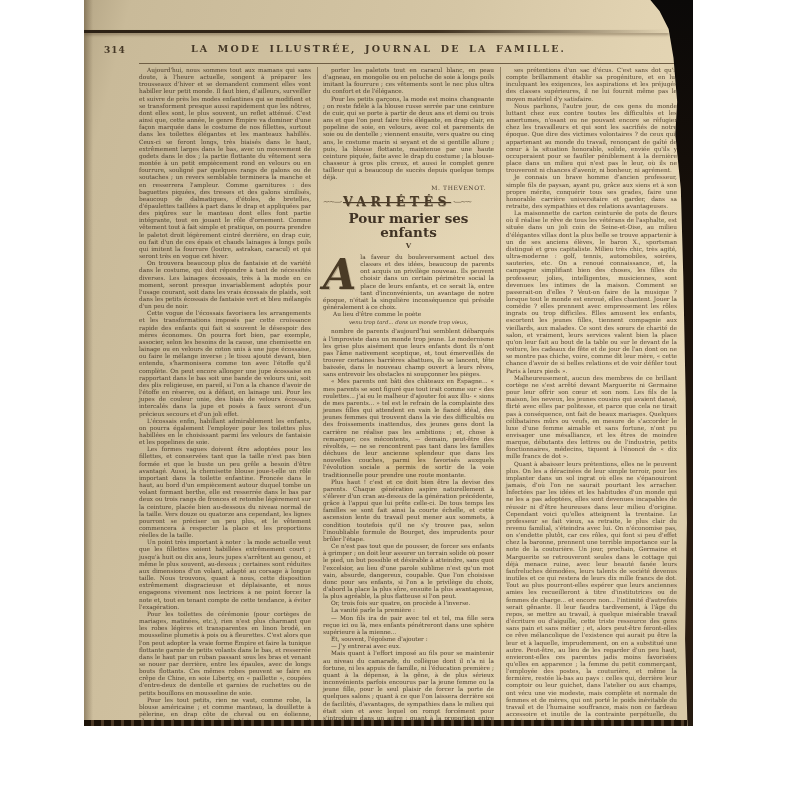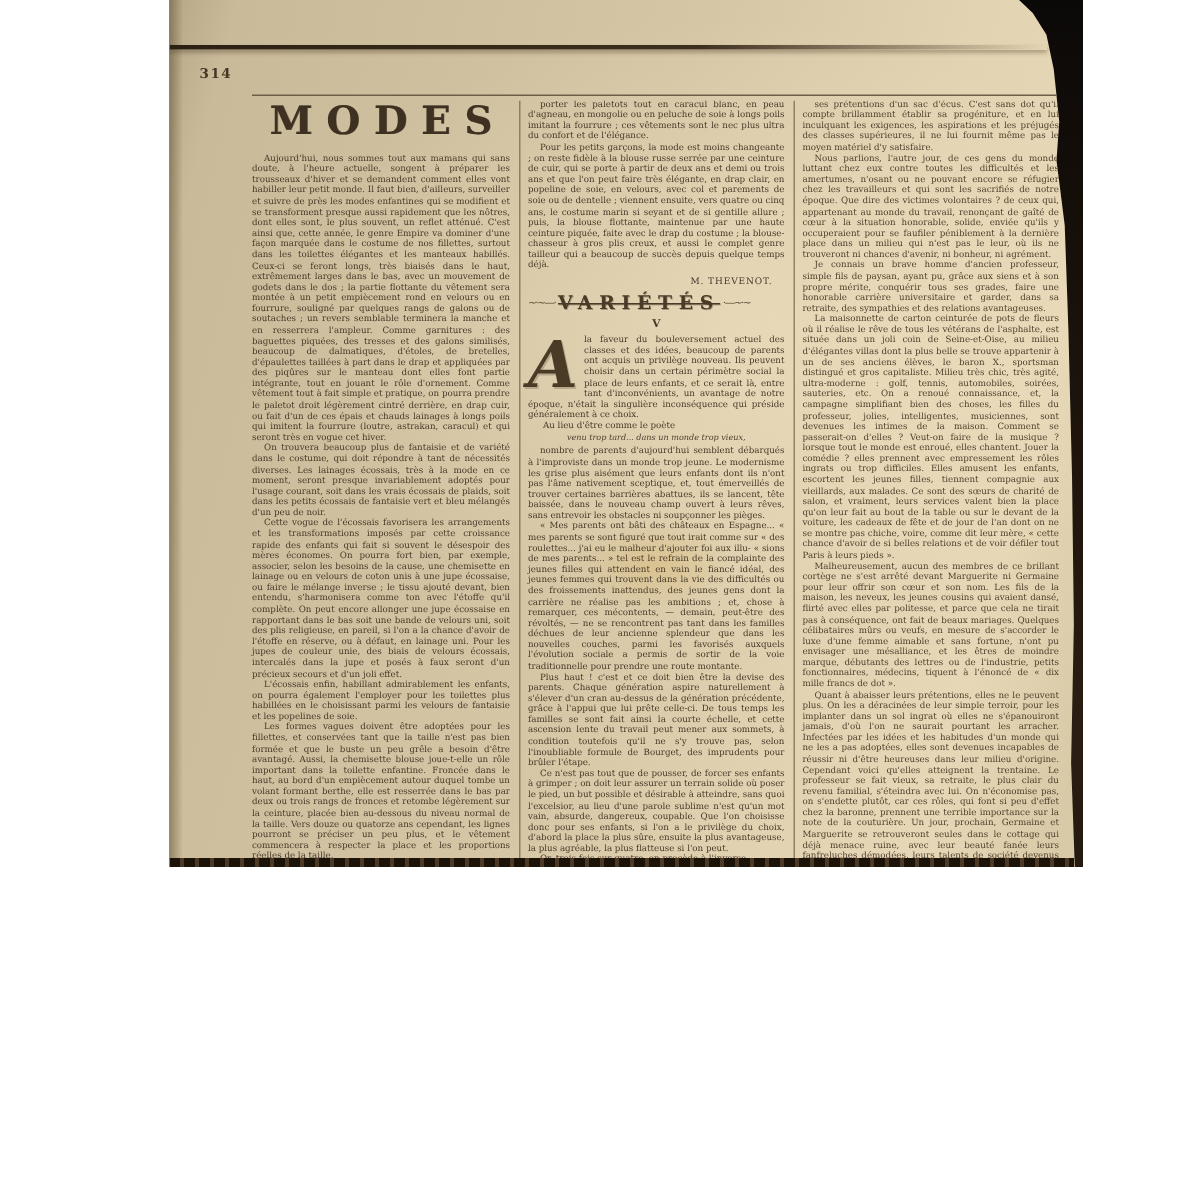--- a/index.html
+++ b/index.html
@@ -1,18 +1,18 @@
 <!DOCTYPE html>
 <html><head>
 <meta charset="utf-8">
 <style>
   html,body{margin:0;padding:0;}
   body{width:800px;height:800px;background:#ffffff;position:relative;overflow:hidden;
        font-family:"DejaVu Serif", serif;}
-  .scan{position:absolute;left:113px;top:0;width:609px;height:578px;
+  .scan{position:absolute;left:84px;top:0;width:609px;height:726px;
         background:linear-gradient(180deg,#0b0908 0%,#140e09 22%,#1f150d 55%,#2b1d12 85%,#241a10 100%);}
   .paper{position:absolute;left:0;top:0;width:100%;height:100%;
         background:
           radial-gradient(ellipse 420px 300px at 62% 38%, rgba(246,232,200,0.45), rgba(246,232,200,0) 70%),
           linear-gradient(104deg,#b6a787 0%,#c9ba99 6%,#cfc09f 28%,#d5c6a5 48%,#e2d3b2 72%,#e6d7b6 86%,#d8c9a7 97%);
         clip-path:polygon(0 0,93% 0,94.5% 1.5%,96% 4%,96.8% 8%,97.4% 14%,97.1% 18.5%,98% 26%,98.4% 38%,98.8% 55%,99% 72%,98.7% 88%,99.1% 100%,0 100%);}
   .paper::before{content:"";position:absolute;left:0;top:0;bottom:0;width:9px;
         background:linear-gradient(90deg,rgba(90,74,50,0.5),rgba(90,74,50,0));}
   .edge-dashes{position:absolute;left:0;right:6px;bottom:0;height:6px;
         background:repeating-linear-gradient(90deg,#1b1208 0 7px,#4d3a26 7px 10px);}
@@ -51,47 +51,48 @@
 </head>
 <body>
 
 <div class="scan">
   <div class="paper">
     <div class="fold-line"></div>
     <div class="stain"></div>
 
     <div class="header-row">
       <span class="page-number">314</span>
+      <div class="journal-title">LA MODE ILLUSTRÉE, JOURNAL DE LA FAMILLE.</div>
     </div>
     <div class="hrule"></div>
 
     <div class="cols">
 
       <div class="col">
-        <h1 class="modes-heading">MODES</h1>
         <p>Aujourd'hui, nous sommes tout aux mamans qui sans doute, à l'heure actuelle, songent à préparer les trousseaux d'hiver et se demandent comment elles vont habiller leur petit monde. Il faut bien, d'ailleurs, surveiller et suivre de près les modes enfantines qui se modifient et se transforment presque aussi rapidement que les nôtres, dont elles sont, le plus souvent, un reflet atténué. C'est ainsi que, cette année, le genre Empire va dominer d'une façon marquée dans le costume de nos fillettes, surtout dans les toilettes élégantes et les manteaux habillés. Ceux-ci se feront longs, très biaisés dans le haut, extrêmement larges dans le bas, avec un mouvement de godets dans le dos ; la partie flottante du vêtement sera montée à un petit empiècement rond en velours ou en fourrure, souligné par quelques rangs de galons ou de soutaches ; un revers semblable terminera la manche et en resserrera l'ampleur. Comme garnitures : des baguettes piquées, des tresses et des galons similisés, beaucoup de dalmatiques, d'étoles, de bretelles, d'épaulettes taillées à part dans le drap et appliquées par des piqûres sur le manteau dont elles font partie intégrante, tout en jouant le rôle d'ornement. Comme vêtement tout à fait simple et pratique, on pourra prendre le paletot droit légèrement cintré derrière, en drap cuir, ou fait d'un de ces épais et chauds lainages à longs poils qui imitent la fourrure (loutre, astrakan, caracul) et qui seront très en vogue cet hiver.</p>
         <p>On trouvera beaucoup plus de fantaisie et de variété dans le costume, qui doit répondre à tant de nécessités diverses. Les lainages écossais, très à la mode en ce moment, seront presque invariablement adoptés pour l'usage courant, soit dans les vrais écossais de plaids, soit dans les petits écossais de fantaisie vert et bleu mélangés d'un peu de noir.</p>
         <p>Cette vogue de l'écossais favorisera les arrangements et les transformations imposés par cette croissance rapide des enfants qui fait si souvent le désespoir des mères économes. On pourra fort bien, par exemple, associer, selon les besoins de la cause, une chemisette en lainage ou en velours de coton unis à une jupe écossaise, ou faire le mélange inverse ; le tissu ajouté devant, bien entendu, s'harmonisera comme ton avec l'étoffe qu'il complète. On peut encore allonger une jupe écossaise en rapportant dans le bas soit une bande de velours uni, soit des plis religieuse, en pareil, si l'on a la chance d'avoir de l'étoffe en réserve, ou à défaut, en lainage uni. Pour les jupes de couleur unie, des biais de velours écossais, intercalés dans la jupe et posés à faux seront d'un précieux secours et d'un joli effet.</p>
         <p>L'écossais enfin, habillant admirablement les enfants, on pourra également l'employer pour les toilettes plus habillées en le choisissant parmi les velours de fantaisie et les popelines de soie.</p>
         <p>Les formes vagues doivent être adoptées pour les fillettes, et conservées tant que la taille n'est pas bien formée et que le buste un peu grêle a besoin d'être avantagé. Aussi, la chemisette blouse joue-t-elle un rôle important dans la toilette enfantine. Froncée dans le haut, au bord d'un empiècement autour duquel tombe un volant formant berthe, elle est resserrée dans le bas par deux ou trois rangs de fronces et retombe légèrement sur la ceinture, placée bien au-dessous du niveau normal de la taille. Vers douze ou quatorze ans cependant, les lignes pourront se préciser un peu plus, et le vêtement commencera à respecter la place et les proportions réelles de la taille.</p>
         <p>Un point très important à noter : la mode actuelle veut que les fillettes soient habillées extrêmement court ; jusqu'à huit ou dix ans, leurs jupes s'arrêtent au genou, et même le plus souvent, au-dessus ; certaines sont réduites aux dimensions d'un volant, adapté au corsage à longue taille. Nous trouvons, quant à nous, cette disposition extrêmement disgracieuse et déplaisante, et nous engageons vivement nos lectrices à ne point forcer la note et, tout en tenant compte de cette tendance, à éviter l'exagération.</p>
         <p>Pour les toilettes de cérémonie (pour cortèges de mariages, matinées, etc.), rien n'est plus charmant que les robes légères et transparentes en linon brodé, en mousseline plumetis à pois ou à fleurettes. C'est alors que l'on peut adopter la vraie forme Empire et faire la tunique flottante garnie de petits volants dans le bas, et resserrée dans le haut par un ruban passant sous les bras et venant se nouer par derrière, entre les épaules, avec de longs bouts flottants. Ces mêmes robes peuvent se faire en crêpe de Chine, en soie Liberty, en « paillette », coupées d'entre-deux de dentelle et garnies de ruchettes ou de petits bouillons en mousseline de soie.</p>
         <p>Pour les tout petits, rien ne vaut, comme robe, la blouse américaine ; et comme manteau, la douillette à pèlerine, en drap côte de cheval ou en éolienne, chaudement ouatinée à l'intérieur ; on garnit généralement la pèlerine d'un plissé de soie, ou d'une ruche à la vieille, et l'on y ajoute, pour les vêtements élégants, une dentelle d'Irlande tombant au bord en volant. A partir de deux ans et demi ou trois ans, les bébés pourront</p>
       </div>
 
       <div class="col">
         <p>porter les paletots tout en caracul blanc, en peau d'agneau, en mongolie ou en peluche de soie à longs poils imitant la fourrure ; ces vêtements sont le nec plus ultra du confort et de l'élégance.</p>
         <p>Pour les petits garçons, la mode est moins changeante ; on reste fidèle à la blouse russe serrée par une ceinture de cuir, qui se porte à partir de deux ans et demi ou trois ans et que l'on peut faire très élégante, en drap clair, en popeline de soie, en velours, avec col et parements de soie ou de dentelle ; viennent ensuite, vers quatre ou cinq ans, le costume marin si seyant et de si gentille allure ; puis, la blouse flottante, maintenue par une haute ceinture piquée, faite avec le drap du costume ; la blouse-chasseur à gros plis creux, et aussi le complet genre tailleur qui a beaucoup de succès depuis quelque temps déjà.</p>
         <div class="signature">M. THEVENOT.</div>
 
         <div class="banner">
           <span class="flourish">~·~—·</span>
           <span class="banner-word">VARIÉTÉS</span>
           <span class="flourish">·—~·~</span>
         </div>
+        <h2 class="article-title">Pour marier ses enfants</h2>
         <div class="section-numeral">V</div>
 
         <p class="dropcap-p">
           <span class="dropcap">A</span><span>la faveur du bouleversement actuel des classes et des idées, beaucoup de parents ont acquis un privilège nouveau. Ils peuvent choisir dans un certain périmètre social la place de leurs enfants, et ce serait là, entre tant d'inconvénients, un avantage de notre époque, n'était la singulière inconséquence qui préside généralement à ce choix.</span>
         </p>
         <p class="intro-line">Au lieu d'être comme le poète</p>
         <div class="verse">venu trop tard... dans un monde trop vieux,</div>
 
         <p>nombre de parents d'aujourd'hui semblent débarqués à l'improviste dans un monde trop jeune. Le modernisme les grise plus aisément que leurs enfants dont ils n'ont pas l'âme nativement sceptique, et, tout émerveillés de trouver certaines barrières abattues, ils se lancent, tête baissée, dans le nouveau champ ouvert à leurs rêves, sans entrevoir les obstacles ni soupçonner les pièges.</p>
         <p>« Mes parents ont bâti des châteaux en Espagne... « mes parents se sont figuré que tout irait comme sur « des roulettes... j'ai eu le malheur d'ajouter foi aux illu- « sions de mes parents... » tel est le refrain de la complainte des jeunes filles qui attendent en vain le fiancé idéal, des jeunes femmes qui trouvent dans la vie des difficultés ou des froissements inattendus, des jeunes gens dont la carrière ne réalise pas les ambitions ; et, chose à remarquer, ces mécontents, — demain, peut-être des révoltés, — ne se rencontrent pas tant dans les familles déchues de leur ancienne splendeur que dans les nouvelles couches, parmi les favorisés auxquels l'évolution sociale a permis de sortir de la voie traditionnelle pour prendre une route montante.</p>

